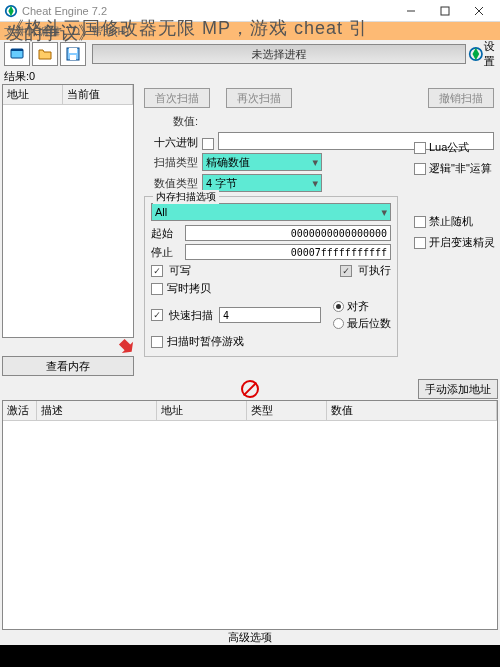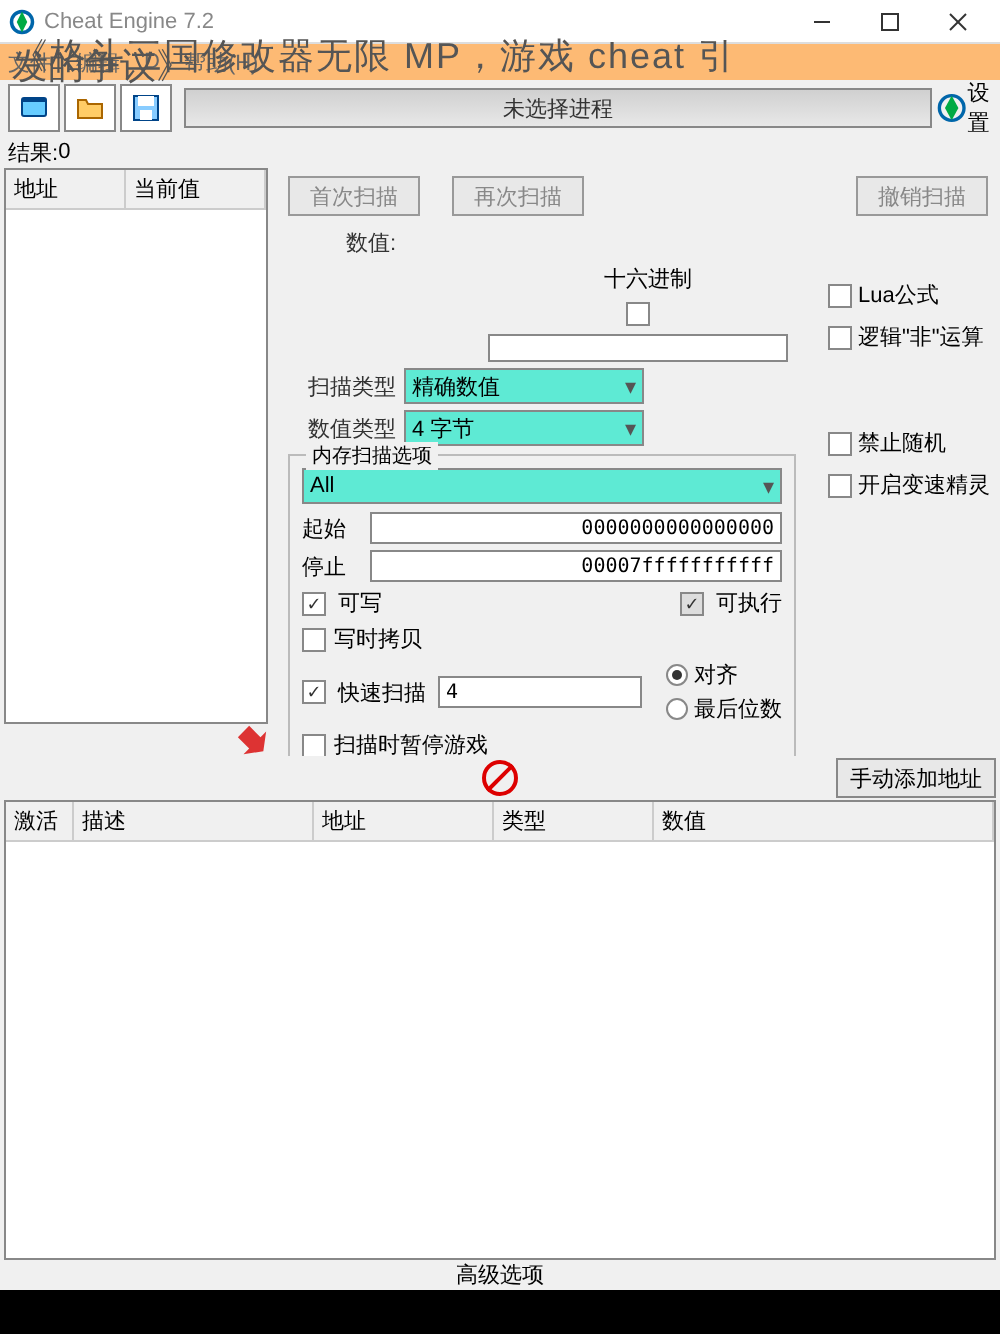--- a/index.html
+++ b/index.html
@@ -29,21 +29,21 @@
 .col-val { flex: 1; }
 .view-mem-btn { margin: 2px; height: 20px; border: 1px solid #888; background: #e8e8e8; }
 .red-arrow { width: 16px; height: 16px; align-self: flex-end; margin-right: 2px; }
 .right-col { flex: 1; padding: 4px 6px 4px 8px; position: relative; }
 .scan-btns { display: flex; gap: 16px; margin-bottom: 6px; }
 .scan-btn { flex: 0 0 auto; padding: 2px 10px; height: 20px; border: 1px solid #999; background: #e8e8e8; color: #888; }
 .scan-btn.undo { margin-left: auto; }
 .val-row { display: flex; align-items: center; gap: 4px; margin-bottom: 3px; }
 .val-label { width: 54px; text-align: right; color: #333; }
 .val-input { flex: 1; height: 18px; border: 1px solid #888; background: #fff; padding: 0 3px; }
-.hex-row { display: flex; align-items: center; gap: 4px; margin-bottom: 3px; flex-direction: column; }
+.hex-row { display: flex; align-items: flex-end; gap: 4px; margin-bottom: 3px; }
 .hex-label { width: 54px; text-align: right; }
 .cb { width: 12px; height: 12px; border: 1px solid #888; background: #fff; display: inline-flex; align-items: center; justify-content: center; flex-shrink: 0; }
 .cb.checked::after { content: "✓"; font-size: 9px; color: #333; }
 .type-row { display: flex; align-items: center; gap: 4px; margin-bottom: 3px; }
 .type-sel { height: 18px; border: 1px solid #888; background: #5eead4; padding: 0 3px; width: 120px; display: flex; align-items: center; justify-content: space-between; }
 .type-sel::after { content: "▾"; color: #555; }
 .side-opts { position: absolute; right: 4px; top: 56px; width: 82px; display: flex; flex-direction: column; gap: 6px; }
 .side-opt { display: flex; align-items: center; gap: 3px; font-size: 10px; }
 .mem-group { border: 1px solid #bbb; margin-top: 4px; padding: 6px 6px 4px; position: relative; width: 254px; }
 .mem-group-title { position: absolute; top: -7px; left: 8px; background: #f0f0f0; padding: 0 3px; font-size: 10px; }
@@ -139,20 +139,21 @@
   <div class="left-col">
     <div class="result-table">
       <div class="hdr">
         <div class="col-addr">地址</div>
         <div class="col-val">当前值</div>
       </div>
     </div>
     <svg class="red-arrow" viewBox="0 0 16 16">
         <path d="M4 2 L12 2 L12 10 L16 10 L8 16 L0 10 L4 10 Z" fill="#d33" transform="rotate(-45 8 8)"></path>
       </svg>
+    <button class="view-mem-btn">查看内存</button>
   </div>
 
   <div class="right-col">
     <div class="scan-btns">
       <button class="scan-btn">首次扫描</button>
       <button class="scan-btn">再次扫描</button>
       <button class="scan-btn undo">撤销扫描</button>
     </div>
 
     <div class="val-row">

